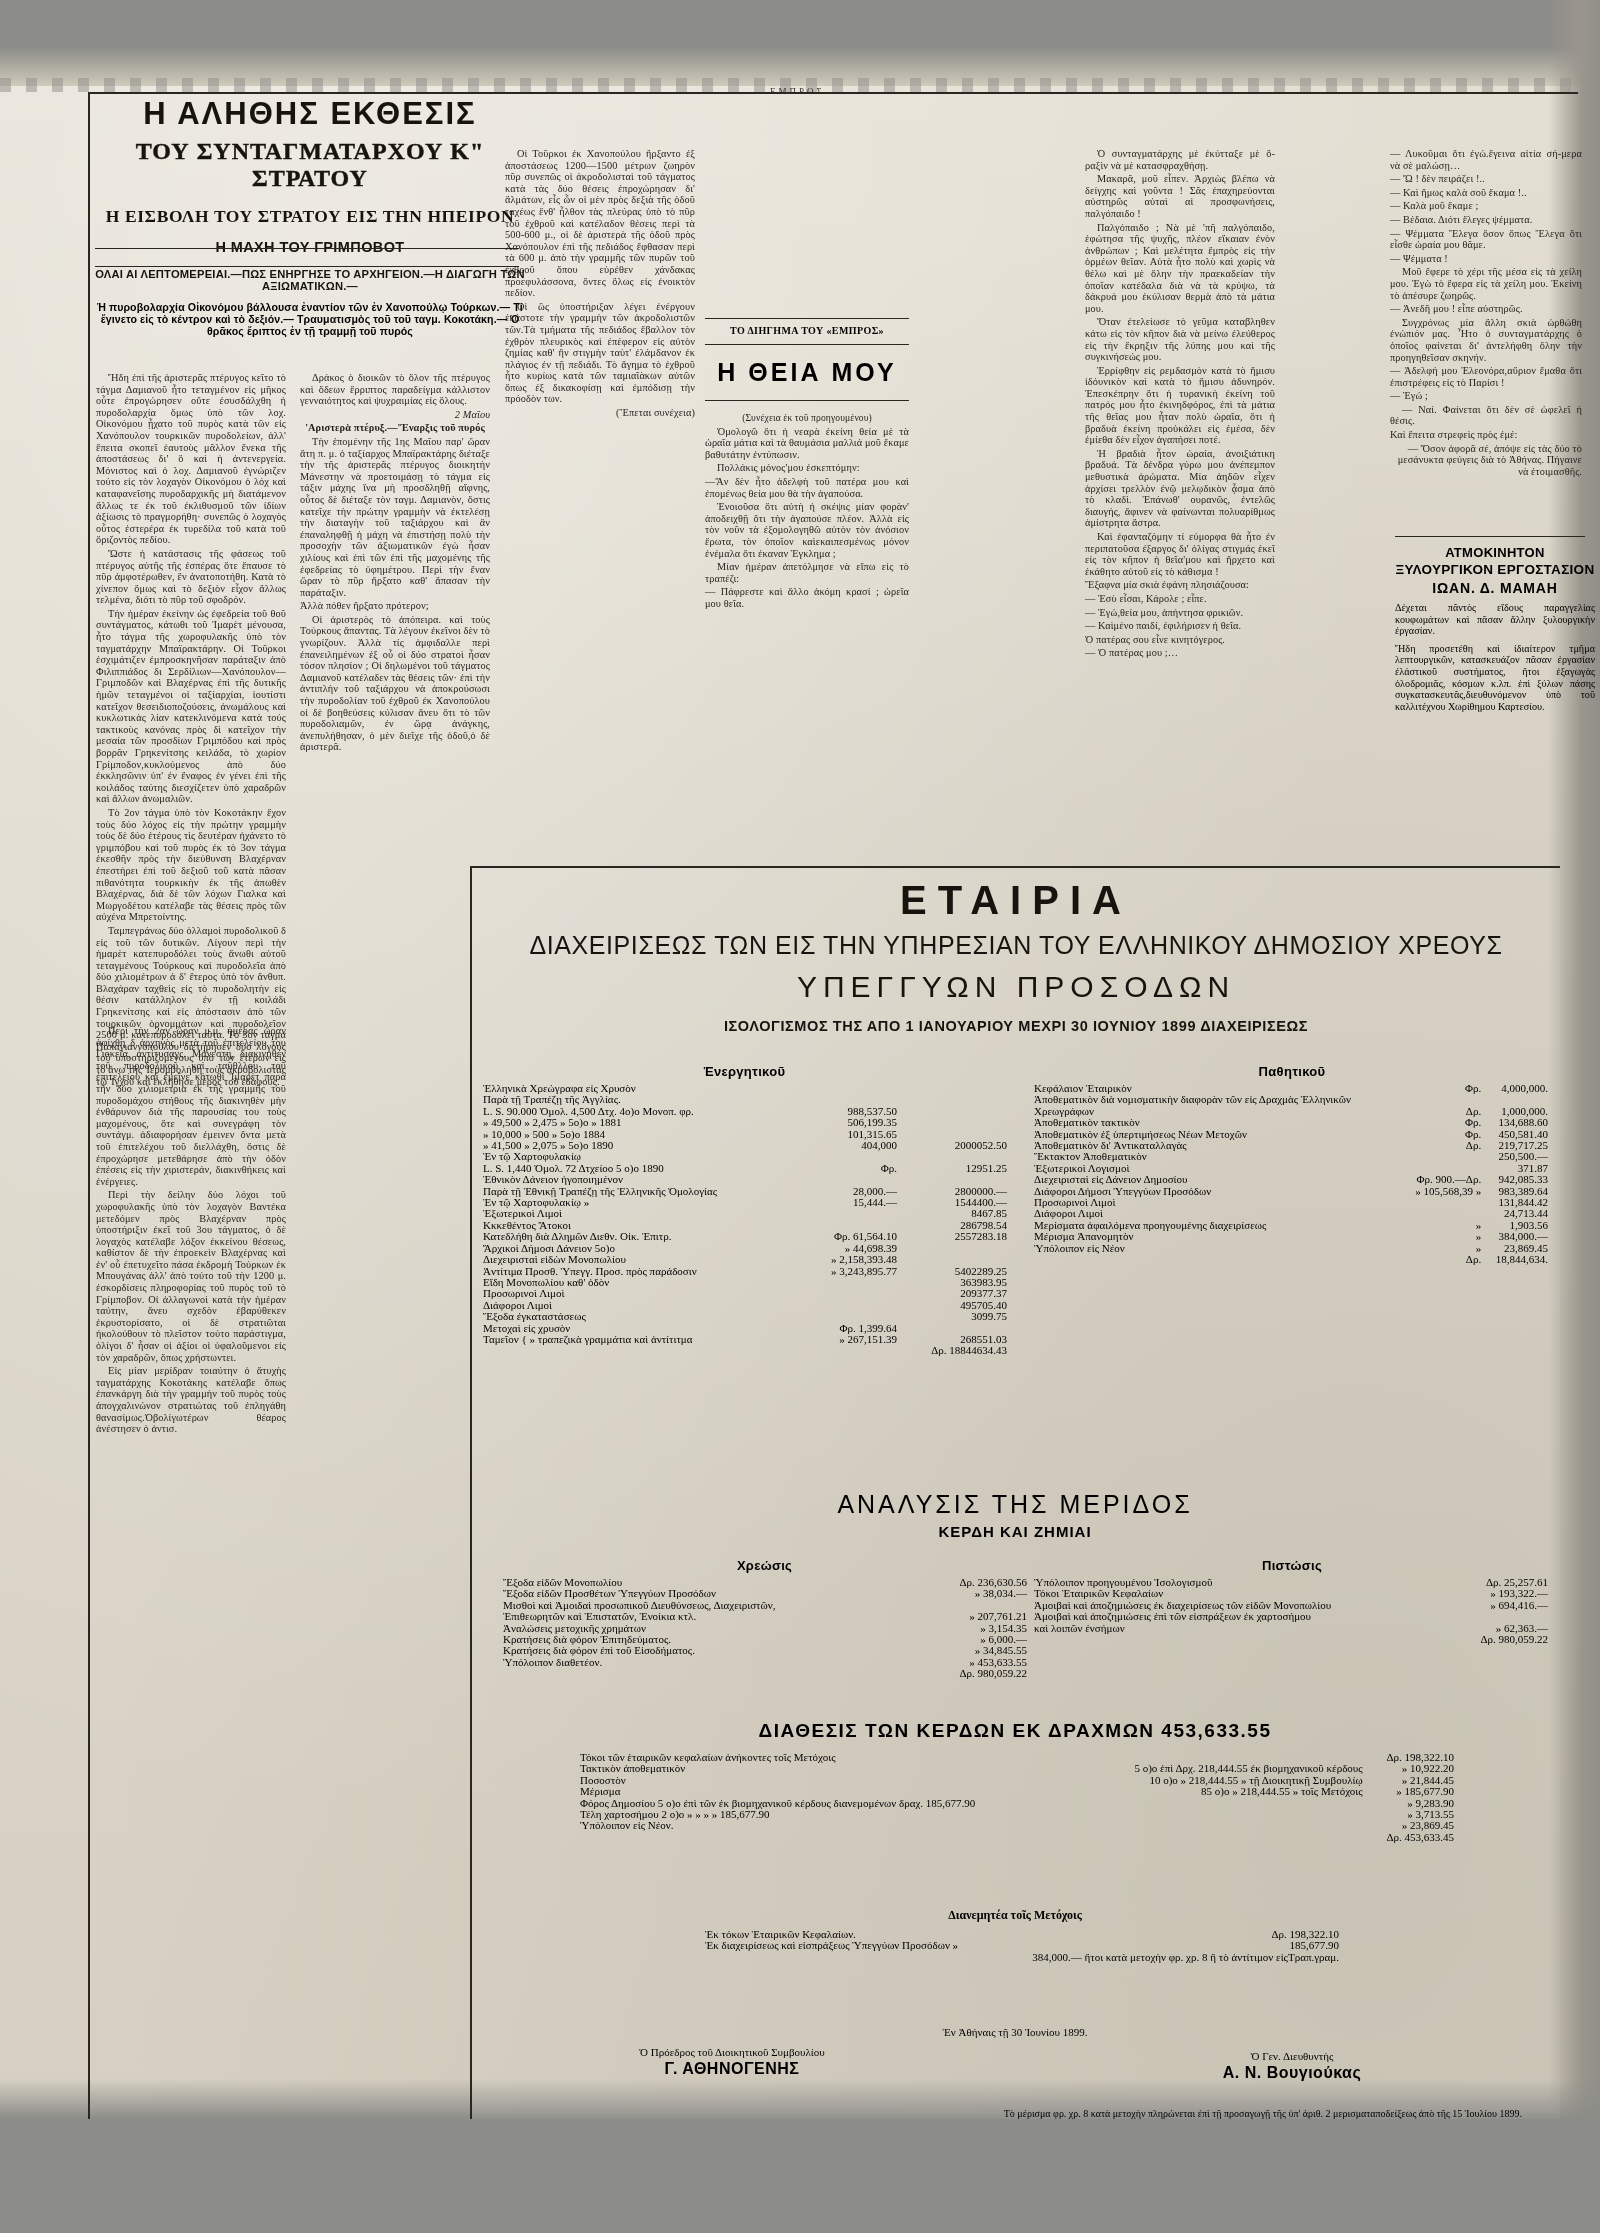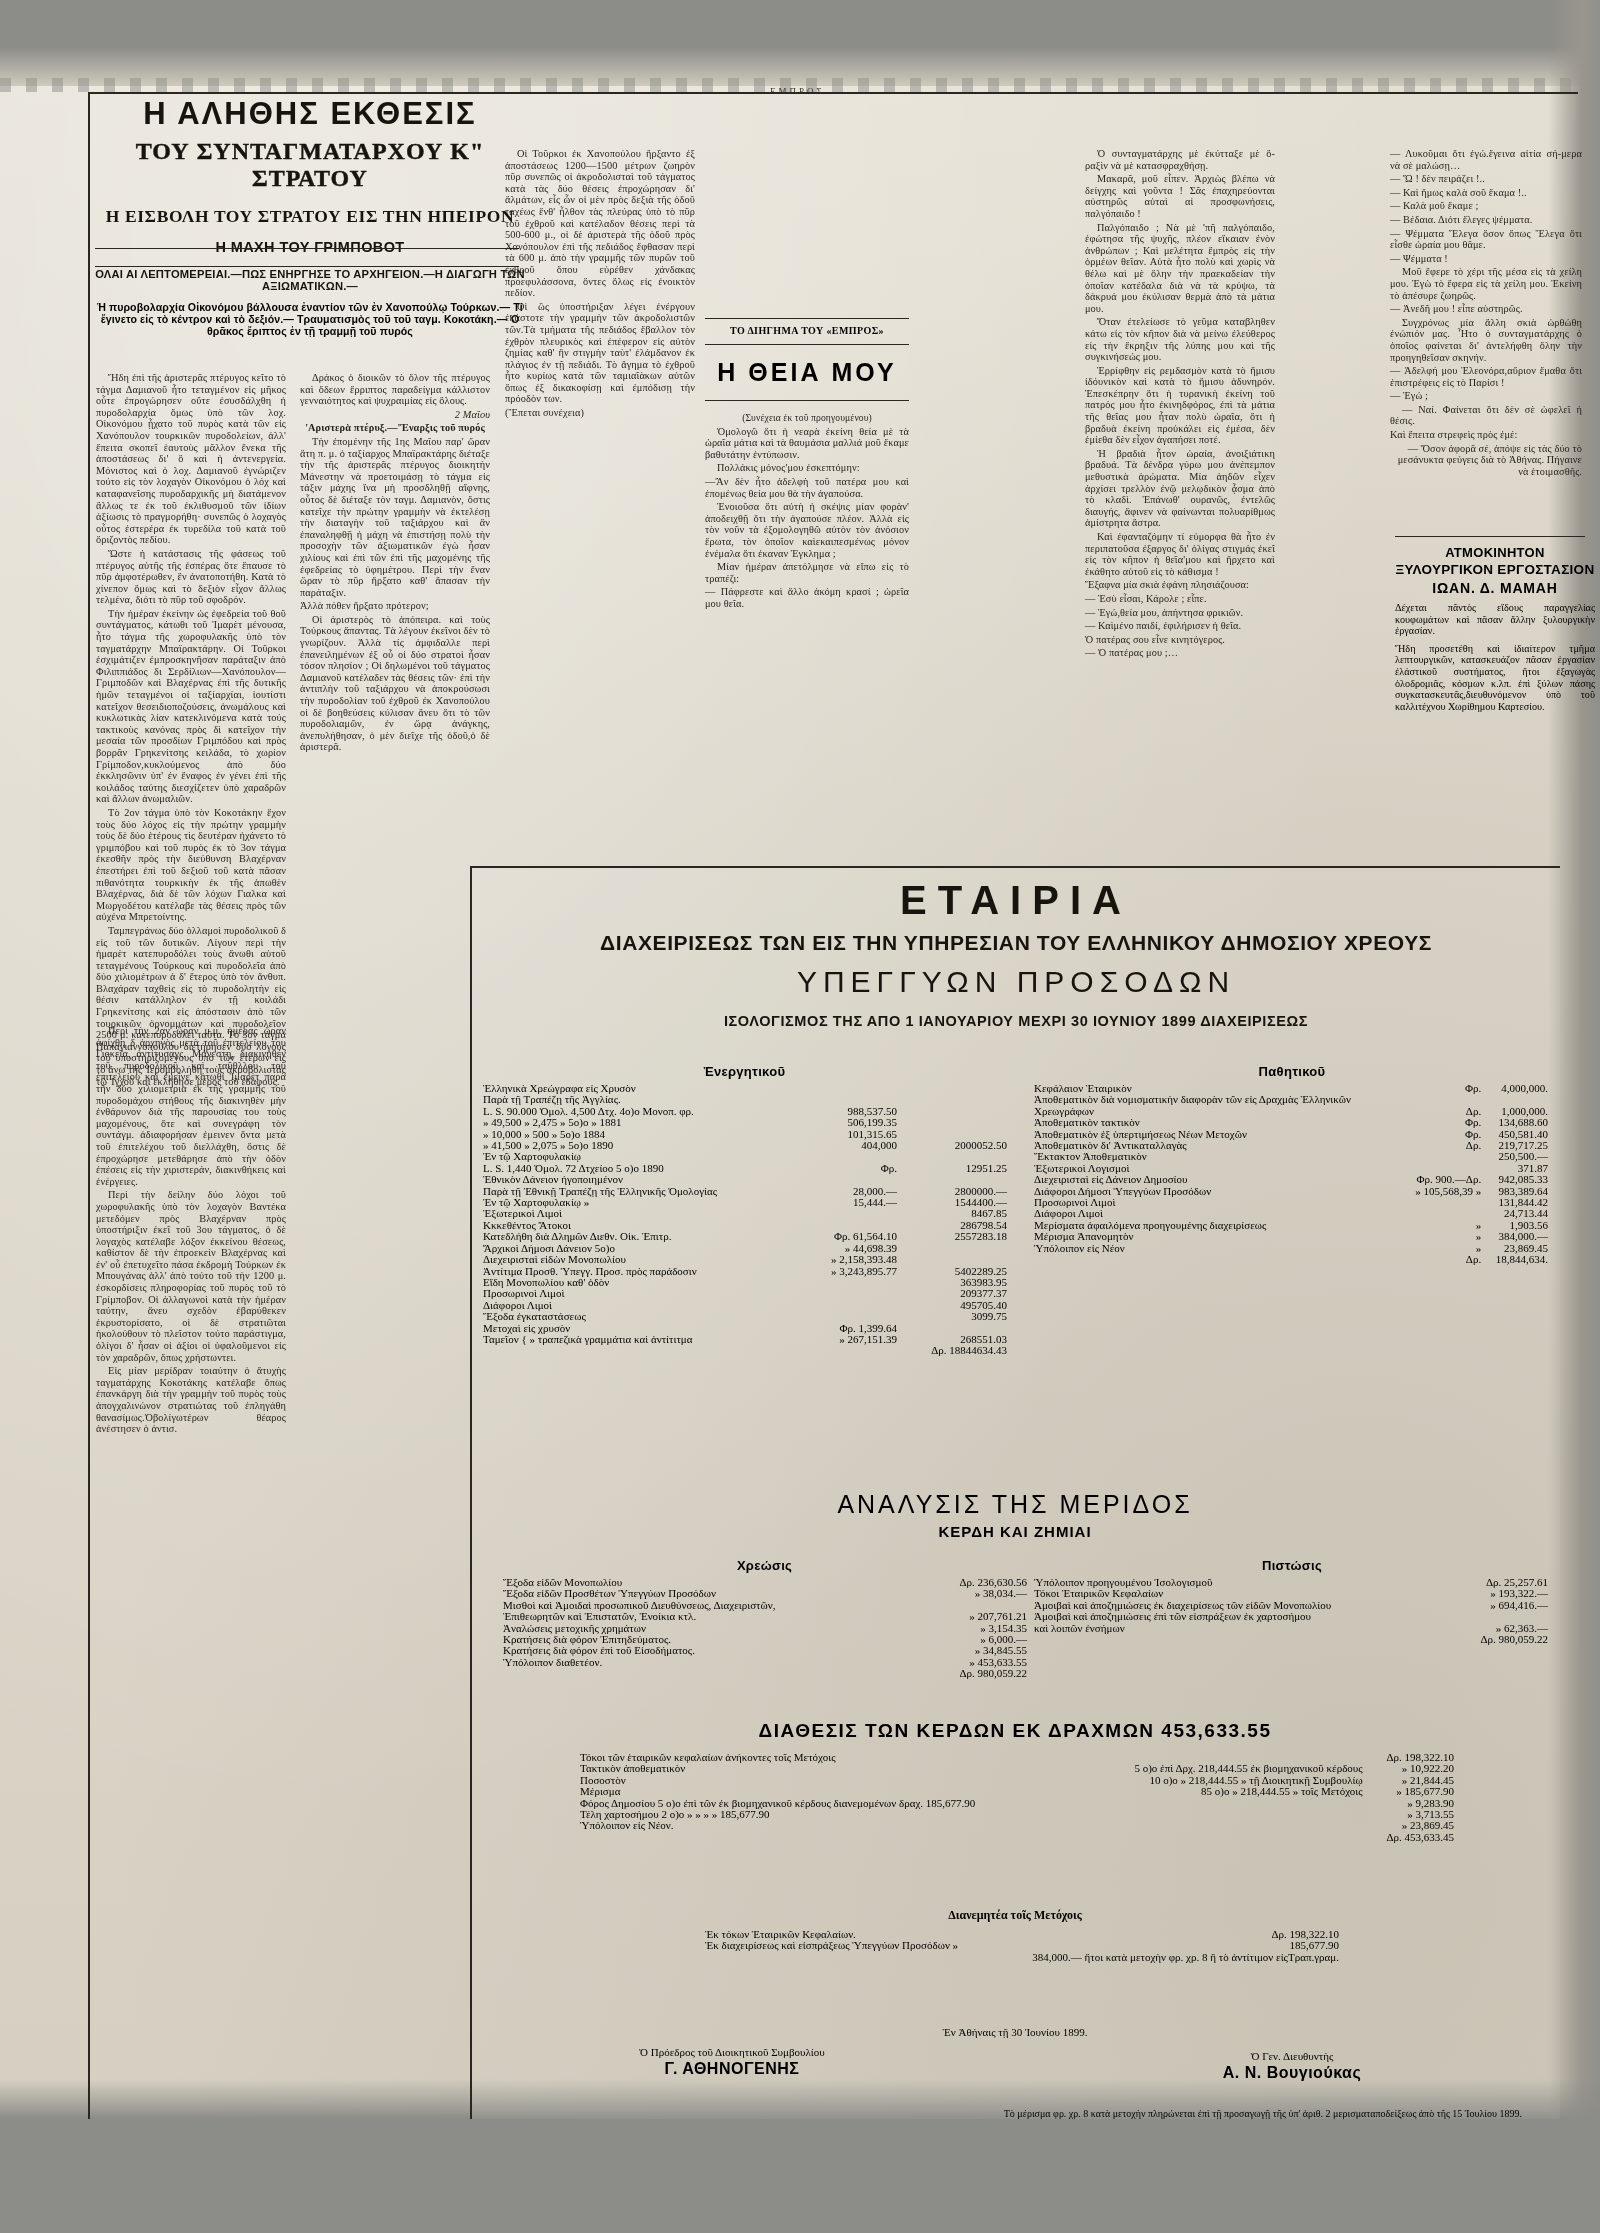--- a/index.html
+++ b/index.html
@@ -98,22 +98,22 @@
     border-left:2px solid #2a2620;border-top:2px solid #2a2620;
     background:rgba(255,255,255,.05);
   }
   .et-h1{
     text-align:center;margin-top:10px;
     font-family:"Liberation Sans",sans-serif;font-weight:700;
     font-size:40px;letter-spacing:11px;color:#17140f;
   }
   .et-h2{
     text-align:center;margin-top:8px;
-    font-family:"Liberation Sans",sans-serif;font-weight:700;
-    font-size:21px;letter-spacing:.6px;color:#17140f;
+    font-family:"Liberation Sans",sans-serif;font-weight:400;
+    font-size:25px;letter-spacing:.6px;color:#17140f;
   }
   .et-h3{
     text-align:center;margin-top:10px;
     font-family:"Liberation Sans",sans-serif;font-weight:400;
     font-size:30px;letter-spacing:6px;color:#17140f;
   }
   .et-h4{
     text-align:center;margin-top:14px;
     font-family:"Liberation Sans",sans-serif;font-weight:700;
     font-size:14.5px;letter-spacing:.6px;color:#17140f;
@@ -183,21 +183,21 @@
     <p style="text-align:right;text-indent:0;font-style:italic;">2 Μαΐου</p>
     <p style="text-align:center;text-indent:0;font-weight:700;">'Αριστερὰ πτέρυξ.—'Έναρξις τοῦ πυρός</p>
     <p>Τὴν ἐπομένην τῆς 1ης Μαΐου παρ' ὥραν ἅτη π. μ. ὁ ταξίαρχος Μπαϊρακτάρης διέταξε τὴν τῆς ἀριστερᾶς πτέρυγος διοικητὴν Μάνεστην νὰ προετοιμάσῃ τὸ τάγμα εἰς τάξιν μάχης ἵνα μὴ προσδληθῇ αἴφνης, οὗτος δὲ διέταξε τὸν ταγμ. Δαμιανὸν, ὅστις κατεῖχε τὴν πρώτην γραμμὴν νὰ ἐκτελέσῃ τὴν διαταγὴν τοῦ ταξιάρχου καὶ ἂν ἐπαναληφθῇ ἡ μάχη νὰ ἐπιστήσῃ πολὺ τὴν προσοχὴν τῶν ἀξιωματικῶν ἐγὼ ἦσαν χιλίους καὶ ἐπὶ τῶν ἐπὶ τῆς μαχομένης τῆς ἐφεδρείας τὸ ὑφημέτρου. Περὶ τὴν ἕναν ὥραν τὸ πῦρ ἤρξατο καθ' ἅπασαν τὴν παράταξιν.</p>
     <p style="text-indent:0;">Ἀλλὰ πόθεν ἤρξατο πρότερον;</p>
     <p>Οἱ ἀριστερὸς τὸ ἀπόπειρα. καὶ τοὺς Τούρκους ἄπαντας. Τὰ λέγουν ἐκεῖνοι δὲν τὸ γνωρίζουν. Ἀλλὰ τίς ἀμφιδαλλε περὶ ἐπανειλημένων ἐξ οὗ οἱ δύο στρατοὶ ἦσαν τόσον πλησίον ; Οἱ δηλωμένοι τοῦ τάγματος Δαμιανοῦ κατέλαδεν τὰς θέσεις τῶν· ἐπὶ τὴν ἀντιπλὴν τοῦ ταξιάρχου νὰ ἀποκρούσωσι τὴν πυροδολίαν τοῦ ἐχθροῦ ἐκ Χανοπούλου οἱ δὲ βοηθεύσεις κύλισαν ἄνευ ὅτι τὸ τῶν πυροδολιαμῶν, ἐν ὥρᾳ ἀνάγκης, ἀνεπυλήθησαν, ὁ μὲν διεῖχε τῆς ὁδοῦ,ὁ δὲ ἀριστερᾶ.</p>
   </div>
 
   <div class="col" style="left:505px;top:148px;width:190px;">
     <p>Οἱ Τοῦρκοι ἐκ Χανοπούλου ἤρξαντο ἐξ ἀποστάσεως 1200—1500 μέτρων ζωηρὸν πῦρ συνεπῶς οἱ ἀκροδολισταὶ τοῦ τάγματος κατὰ τὰς δύο θέσεις ἐπροχώρησαν δι' ἅλμάτων, εἷς ὧν οἱ μὲν πρὸς δεξιὰ τῆς ὁδοῦ ταχέως ἔνθ' ἦλθον τὰς πλεύρας ὑπὸ τὸ πῦρ τοῦ ἐχθροῦ καὶ κατέλαδον θέσεις περὶ τὰ 500-600 μ., οἱ δὲ ἀριστερὰ τῆς ὁδοῦ πρὸς Χανόπουλον ἐπὶ τῆς πεδιάδος ἔφθασαν περὶ τὰ 600 μ. ἀπὸ τὴν γραμμῆς τῶν πυρῶν τοῦ ἐχθροῦ ὅπου εὐρέθεν χάνδακας προεφυλάσσονα, ὅντες ὅλως εἰς ἐνοικτὸν πεδίον.</p>
     <p>Οἱ ὣς ὑποστήριξαν λέγει ἐνέργουν ἐκάστοτε τὴν γραμμὴν τῶν ἀκροδολιστῶν τῶν.Τὰ τμήματα τῆς πεδιάδος ἔβαλλον τὸν ἐχθρὸν πλευρικὸς καὶ ἐπέφερον εἰς αὐτὸν ζημίας καθ' ἣν στιγμὴν ταὺτ' ἐλάμδανον ἐκ πλάγιος ἐν τῇ πεδιάδι. Τὸ ἄγημα τὸ ἐχθροῦ ἦτο κυρίως κατὰ τῶν ταμιαῖὰκων αὐτῶν ὅπως ἐξ δικακοφίσῃ καὶ ἐμπόδισῃ τὴν πρόοδὸν των.</p>
-    <p style="text-align:left;text-indent:0;">(Ἕπεται συνέχεια)</p>
+    <p style="text-align:right;text-indent:0;">(Ἕπεται συνέχεια)</p>
   </div>
 
   <div class="feature">
     <div class="kicker">ΤΟ ΔΙΗΓΗΜΑ ΤΟΥ «ΕΜΠΡΟΣ»</div>
   </div>
   <div style="position:absolute;left:705px;top:358px;width:204px;text-align:center;">
     <div class="title" style="font-family:'Liberation Sans',sans-serif;font-weight:700;font-size:25px;letter-spacing:3px;">Η ΘΕΙΑ ΜΟΥ</div>
   </div>
   <div class="rule" style="left:705px;top:400px;width:204px;height:1px;"></div>
   <div class="col" style="left:705px;top:412px;width:204px;">

